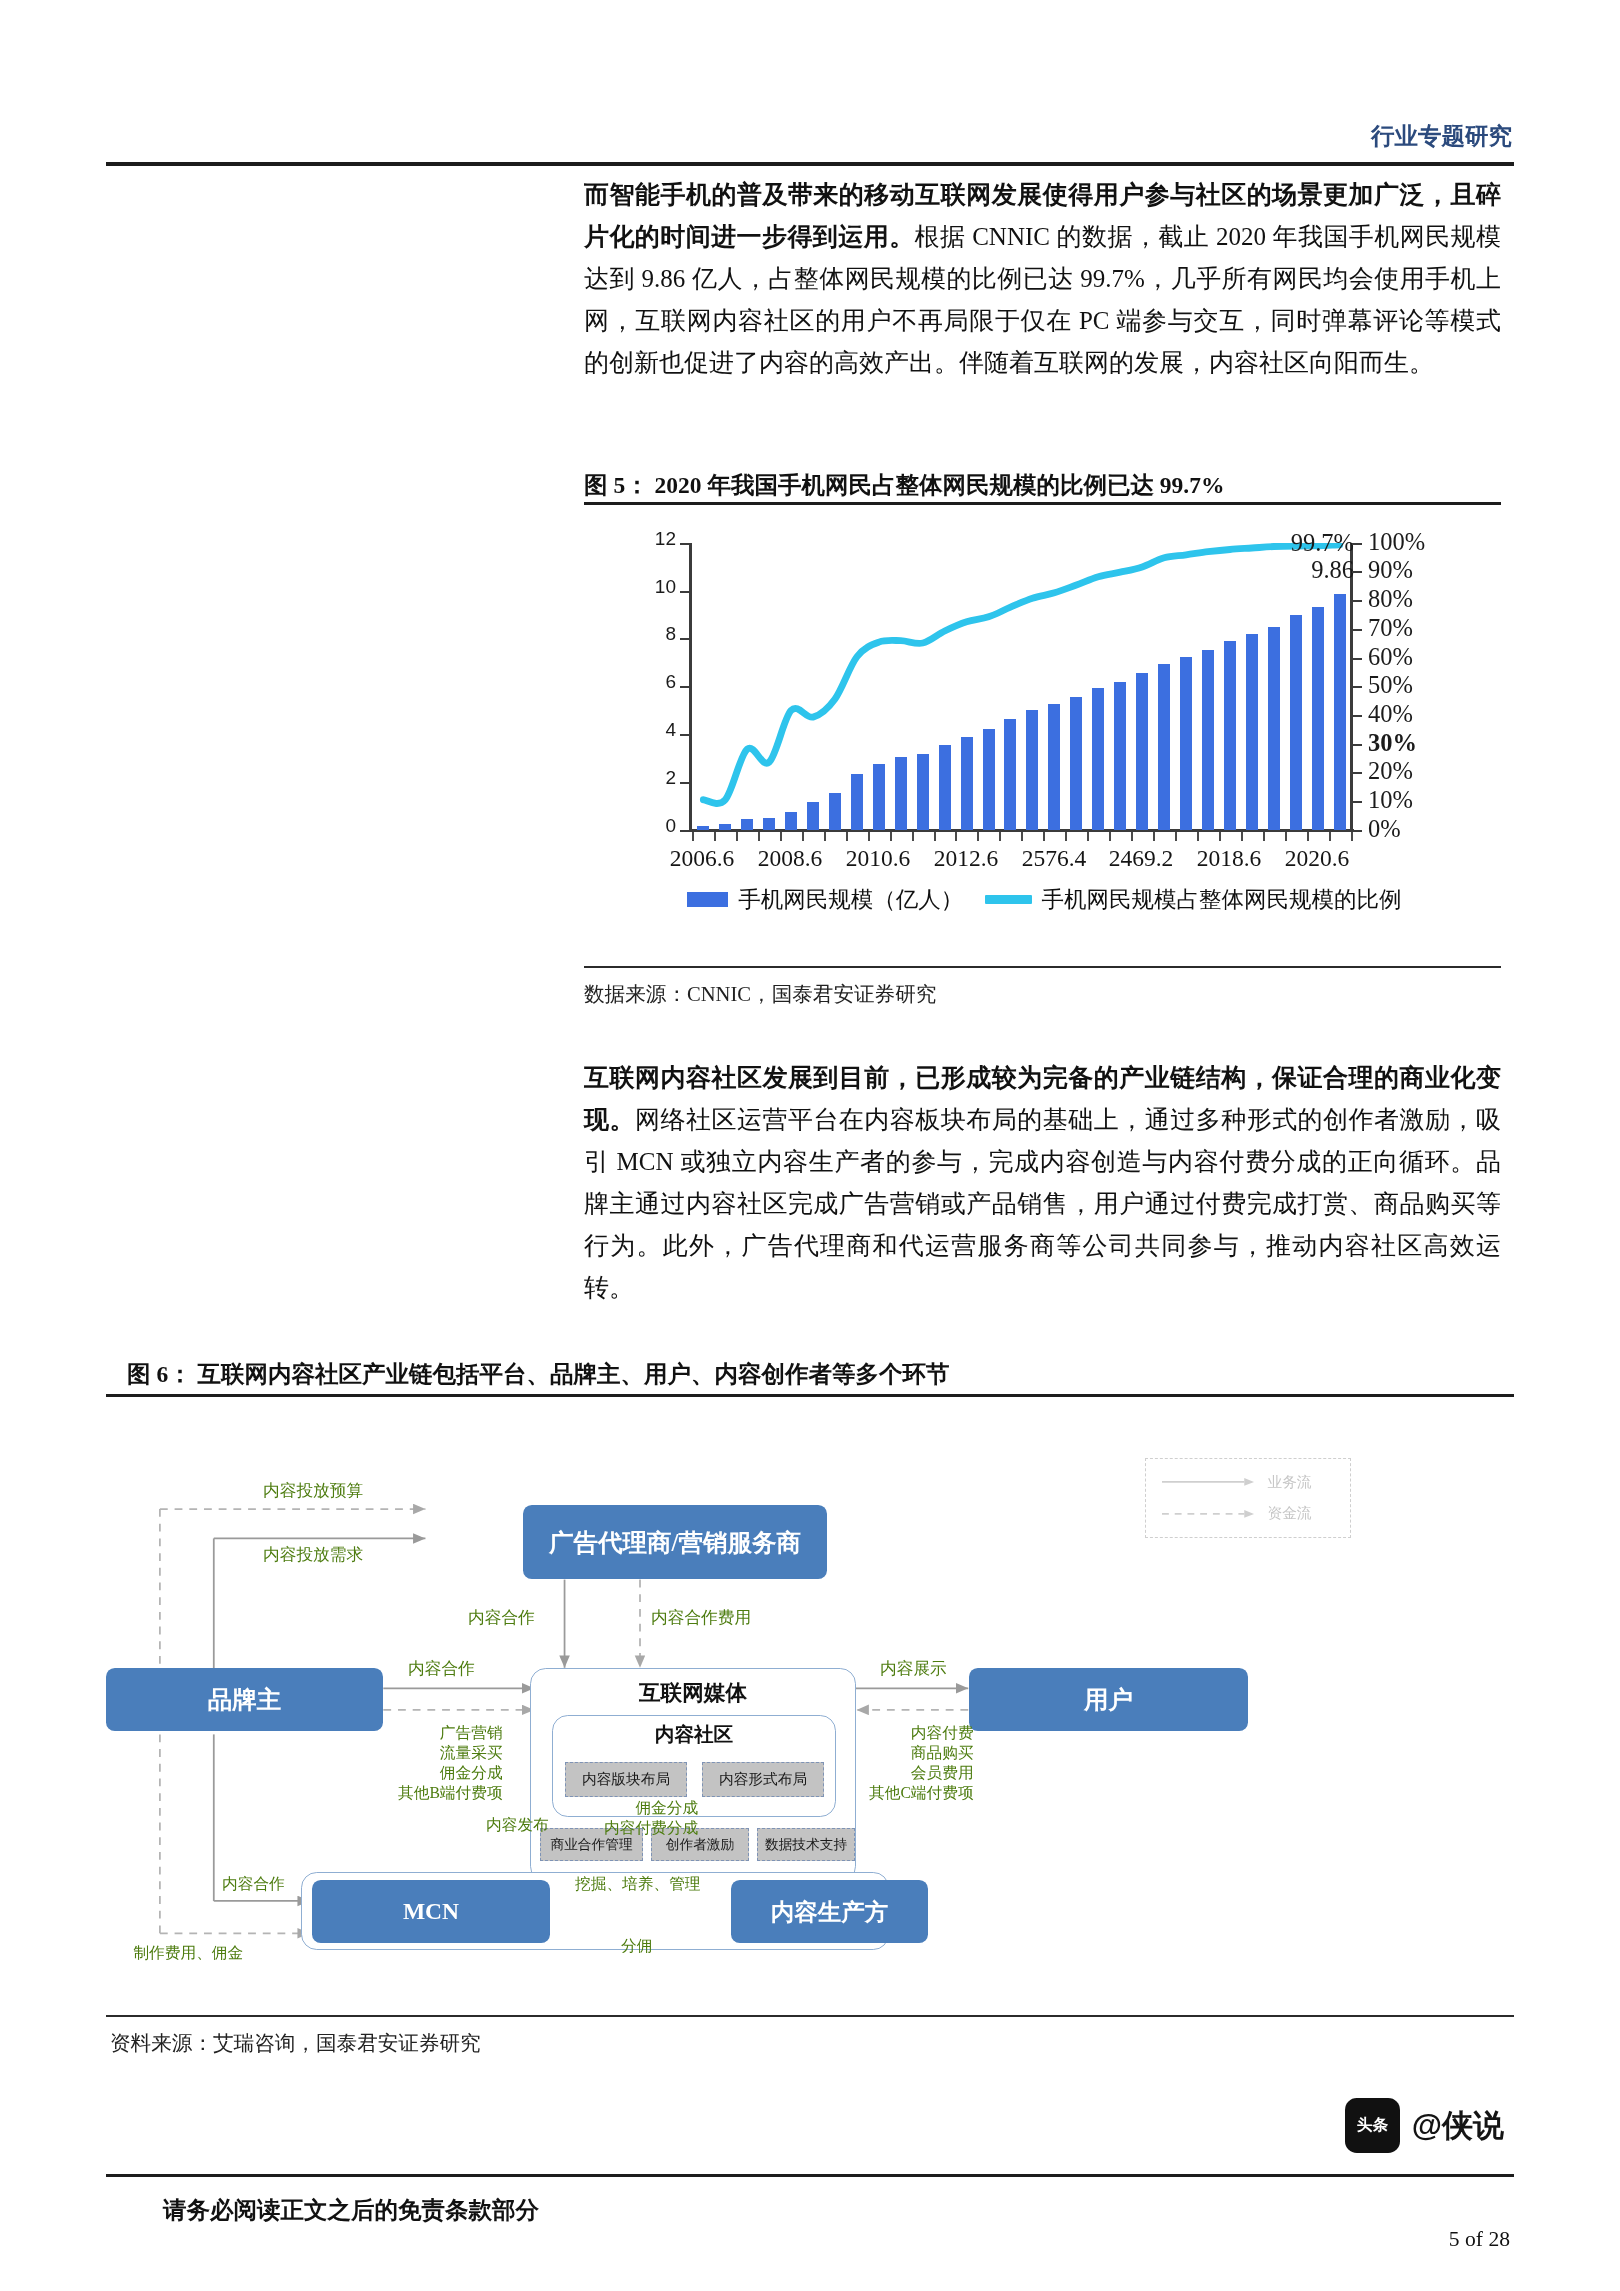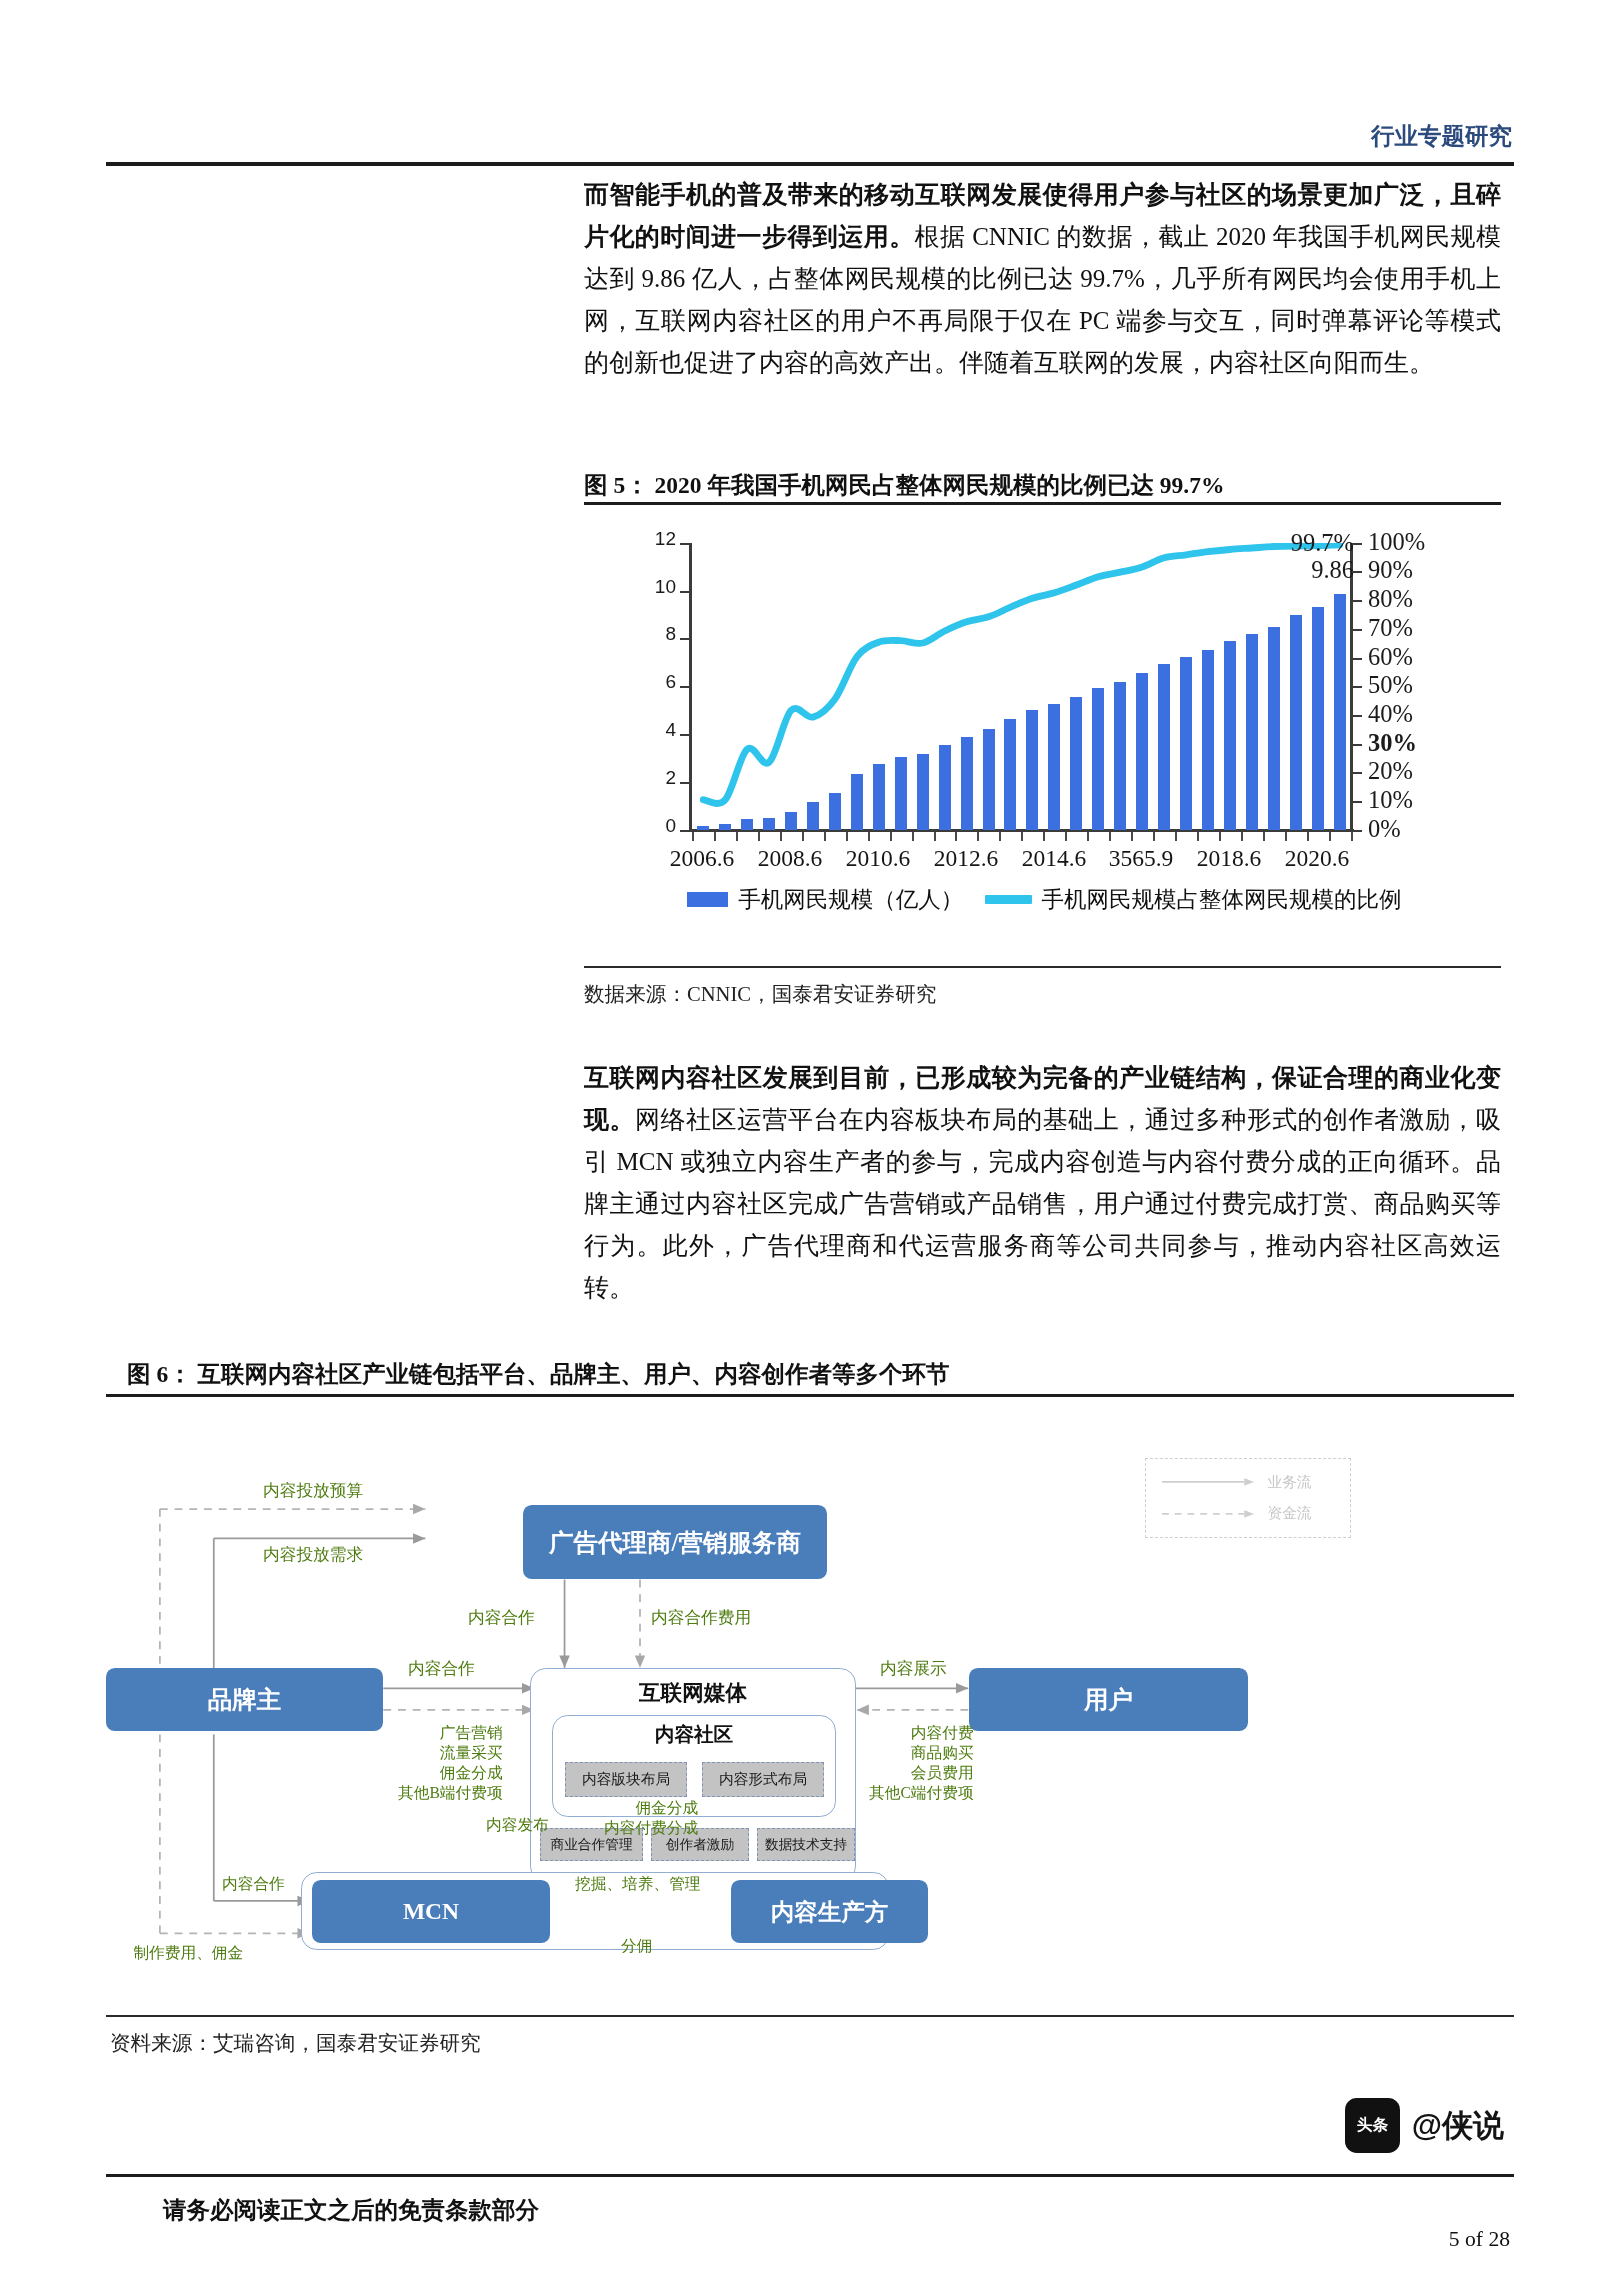--- a/index.html
+++ b/index.html
@@ -289,22 +289,22 @@
       <div class="xtick" style="left: 593px;"></div>
       <div class="xtick" style="left: 615px;"></div>
       <div class="xtick" style="left: 637px;"></div>
       <div class="xtick" style="left: 659px;"></div>
     </div>
   <div class="xlabels" id="xlabels">
       <div class="xlabel" style="left: 40px;">2006.6</div>
       <div class="xlabel" style="left: 128px;">2008.6</div>
       <div class="xlabel" style="left: 216px;">2010.6</div>
       <div class="xlabel" style="left: 304px;">2012.6</div>
-      <div class="xlabel" style="left: 392px;">2014.6</div>
-      <div class="xlabel" style="left: 479px;">3565.9</div>
+      <div class="xlabel" style="left: 392px;">2576.4</div>
+      <div class="xlabel" style="left: 479px;">2469.2</div>
       <div class="xlabel" style="left: 567px;">2018.6</div>
       <div class="xlabel" style="left: 655px;">2020.6</div>
     </div>
 
   <div class="anno" style="left:770px; top:0px; transform:translate(-100%,0);">99.7%</div>
   <div class="anno" style="left:770px; top:27.4px; transform:translate(-100%,0);">9.86</div>
 
   <div class="legend">
     <div class="legend-item">
       <span class="swatch-bar"></span>

